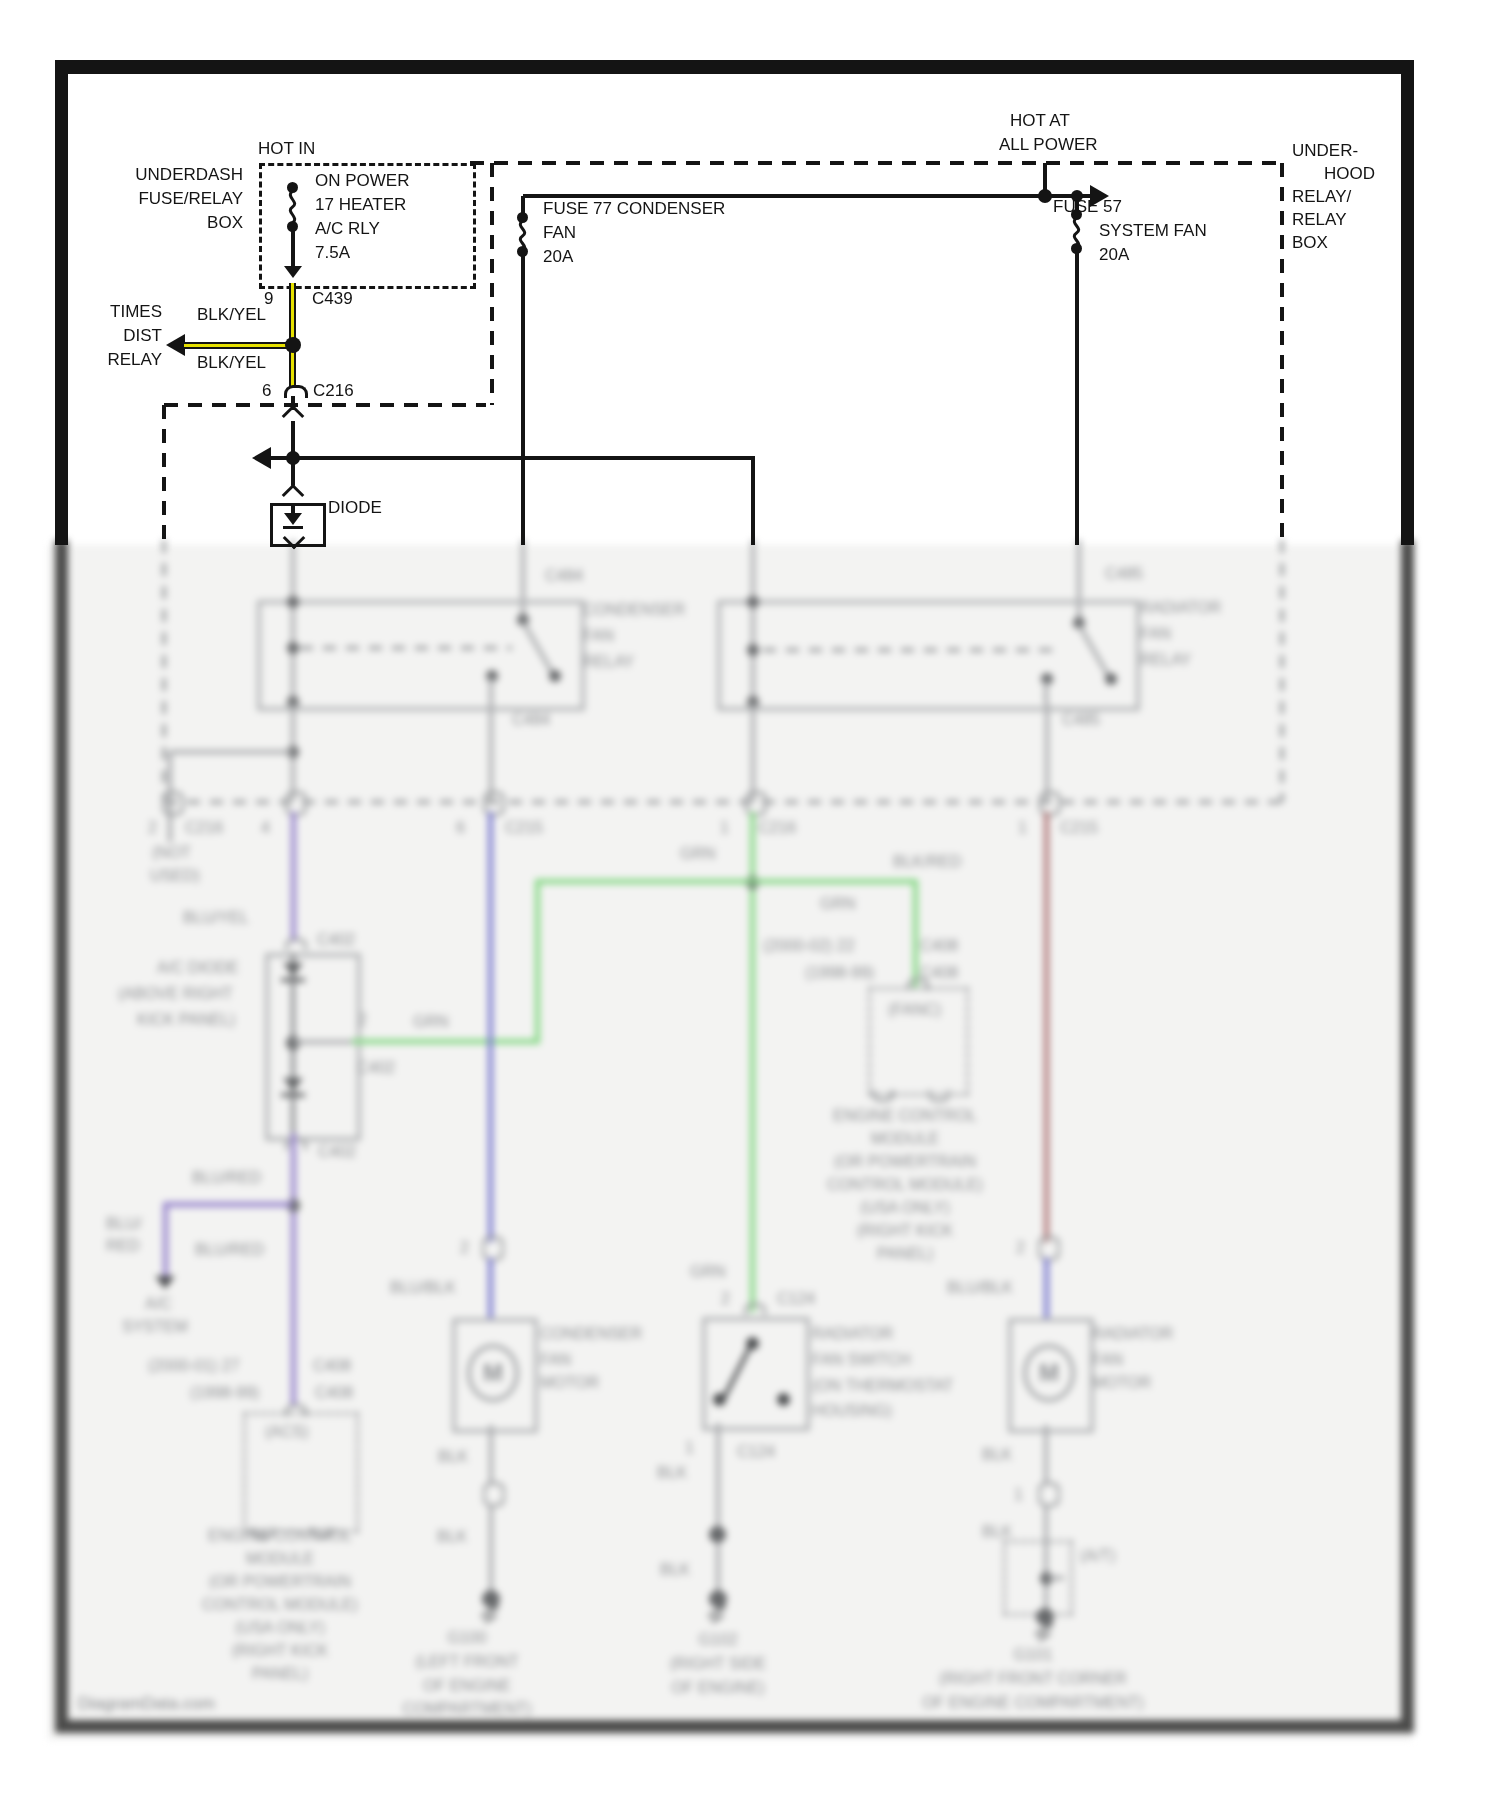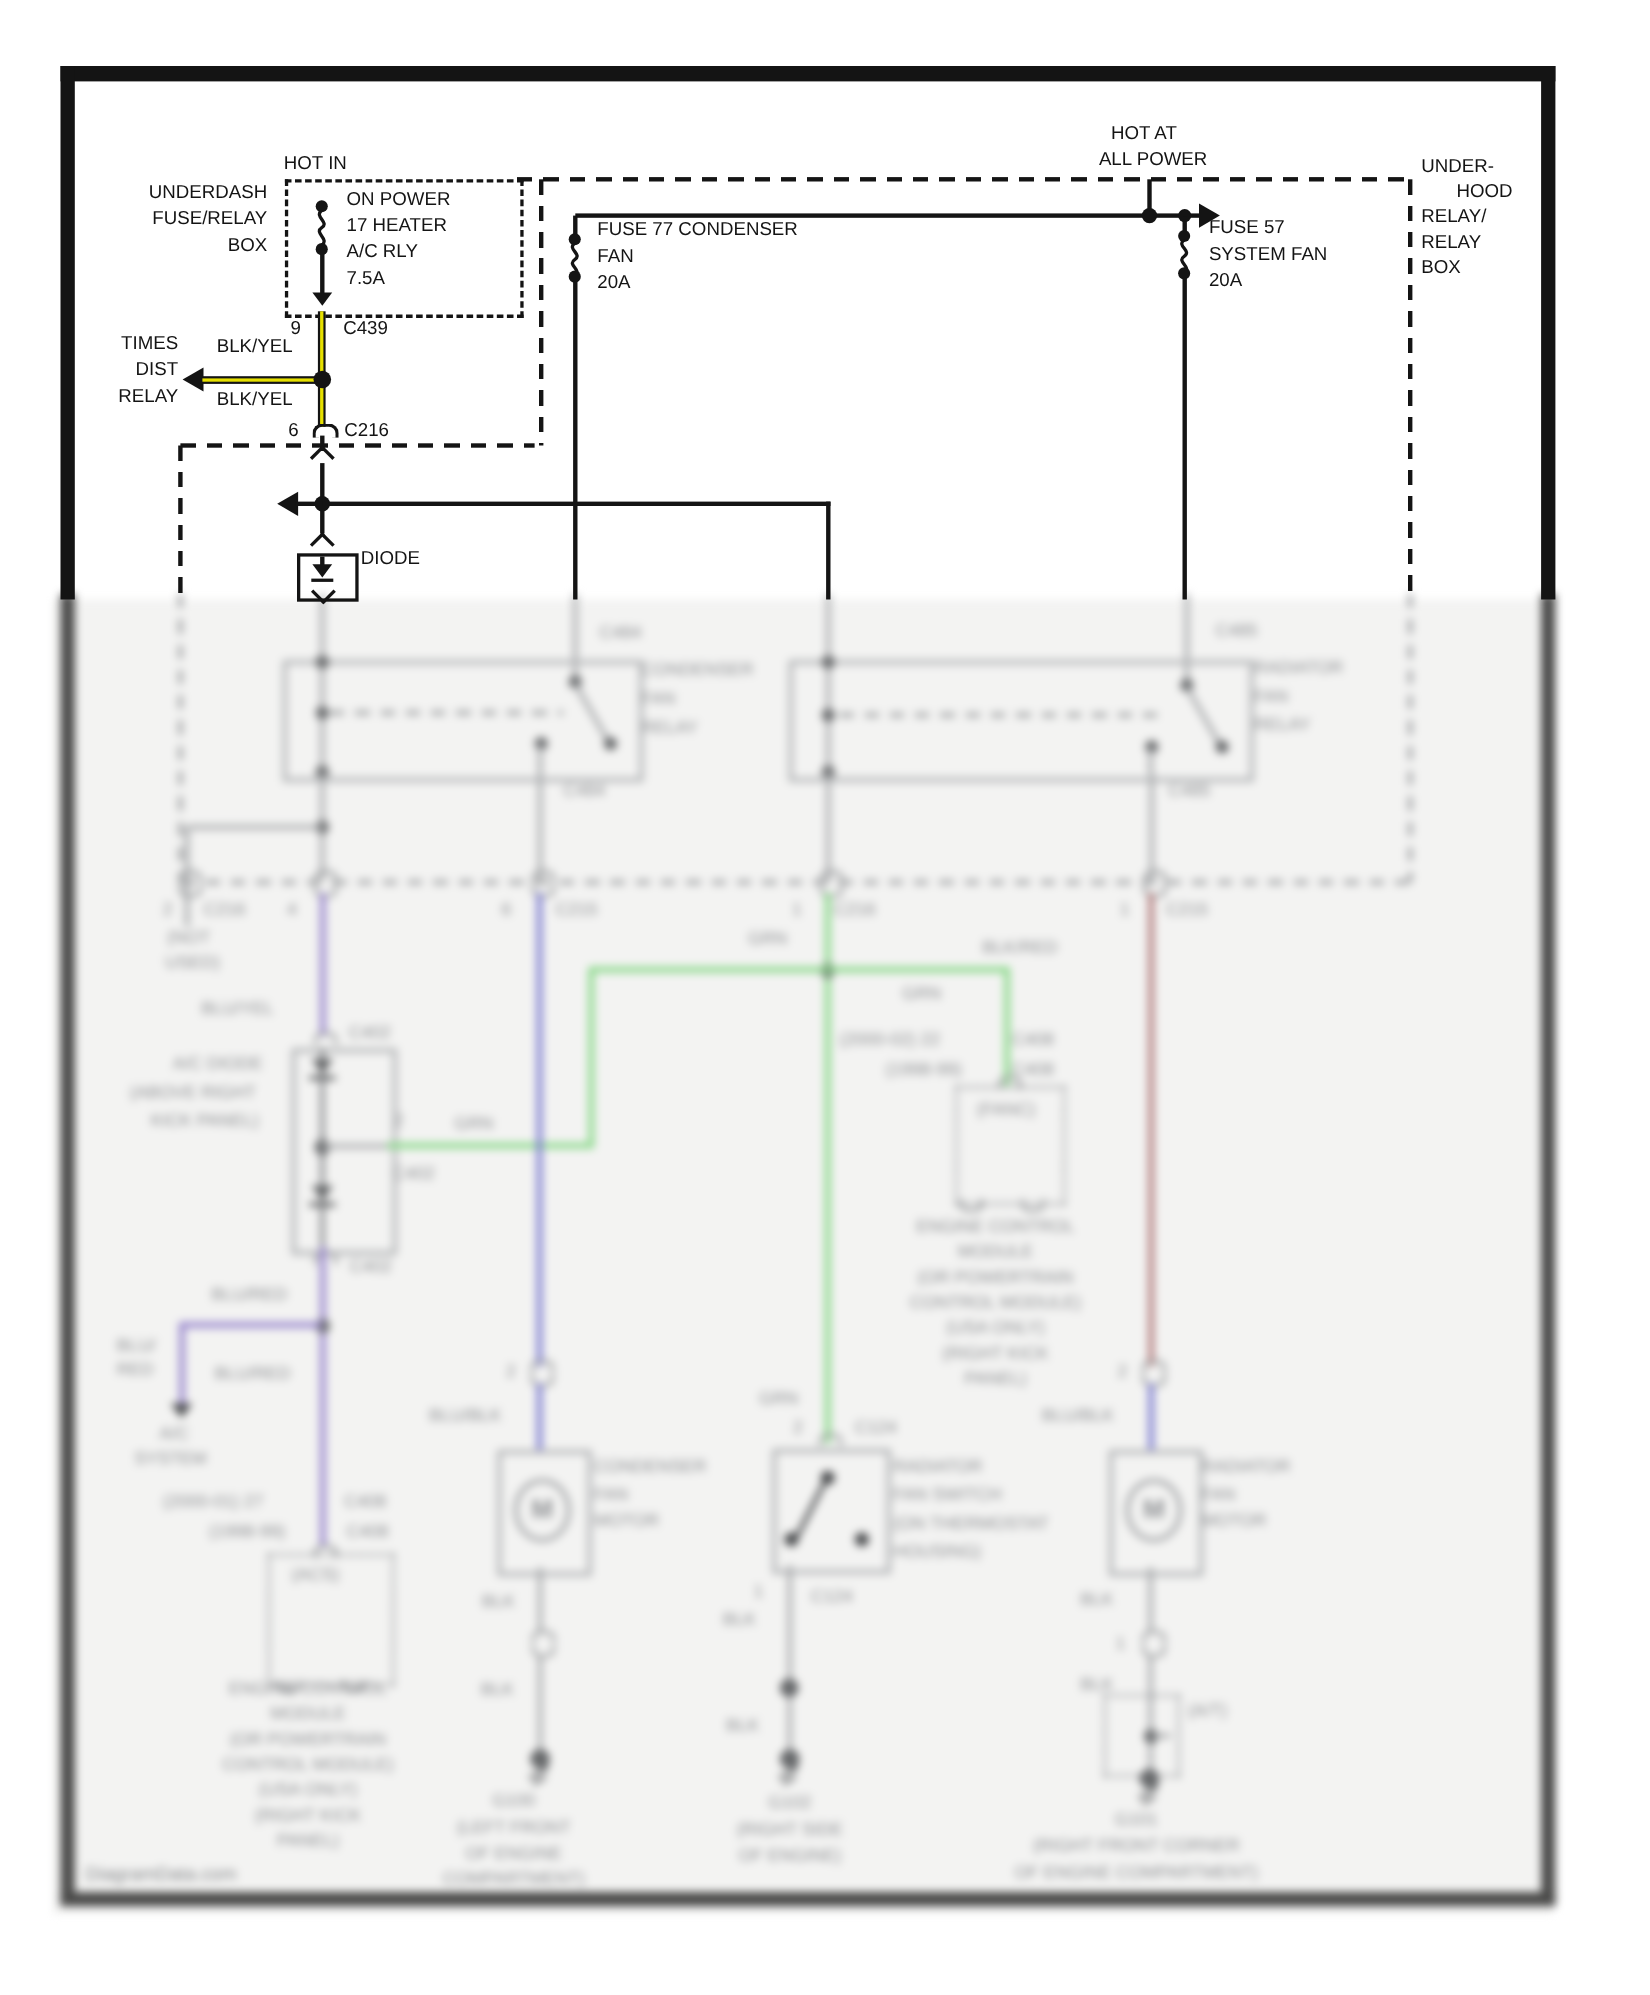--- a/index.html
+++ b/index.html
@@ -373,21 +373,21 @@
   <div class="v" style="left:1043px;top:163px;width:4px;height:33px;"></div>
   <div class="dot" style="left:1038px;top:189px;width:14px;height:14px;"></div>
   <div class="dot" style="left:1071px;top:190px;width:12px;height:12px;"></div>
   <div class="v" style="left:1075px;top:197px;width:4px;height:16px;"></div>
   <div class="dot" style="left:1071px;top:209px;width:11px;height:11px;"></div>
   <svg class="abs" style="left:1069px;top:218px;" width="15" height="30" viewBox="0 0 15 30">
     <path d="M7.5 0 C 0 5.5, 15 10, 7.5 15 C 0 20, 15 24.5, 7.5 30" stroke="#141414" stroke-width="3" fill="none"></path>
   </svg>
   <div class="dot" style="left:1071px;top:243px;width:11px;height:11px;"></div>
   <div class="v" style="left:1075px;top:252px;width:4px;height:293px;"></div>
-  <div class="t" style="left:1099px;top:196px;">FUSE 57</div>
+  <div class="t" style="left:1053px;top:196px;">FUSE 57</div>
   <div class="t" style="left:1099px;top:220px;">SYSTEM FAN</div>
   <div class="t" style="left:1099px;top:244px;">20A</div>
 
   <div class="t" style="left:1292px;top:140px;">UNDER-</div>
   <div class="t" style="left:1292px;top:163px;margin-left:32px;">HOOD</div>
   <div class="t" style="left:1292px;top:186px;">RELAY/</div>
   <div class="t" style="left:1292px;top:209px;">RELAY</div>
   <div class="t" style="left:1292px;top:232px;">BOX</div>
 
 </div>

